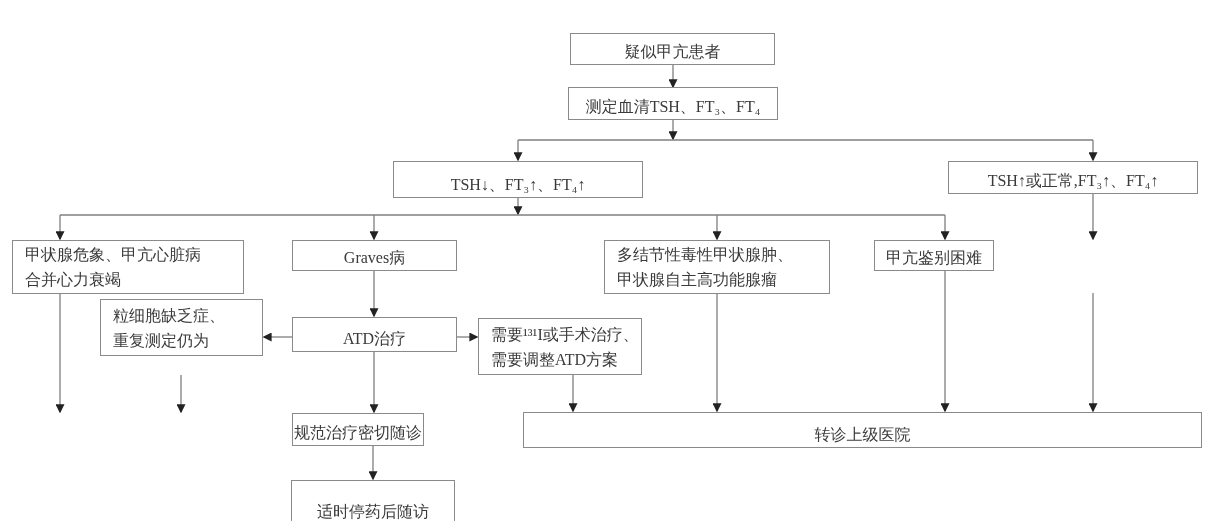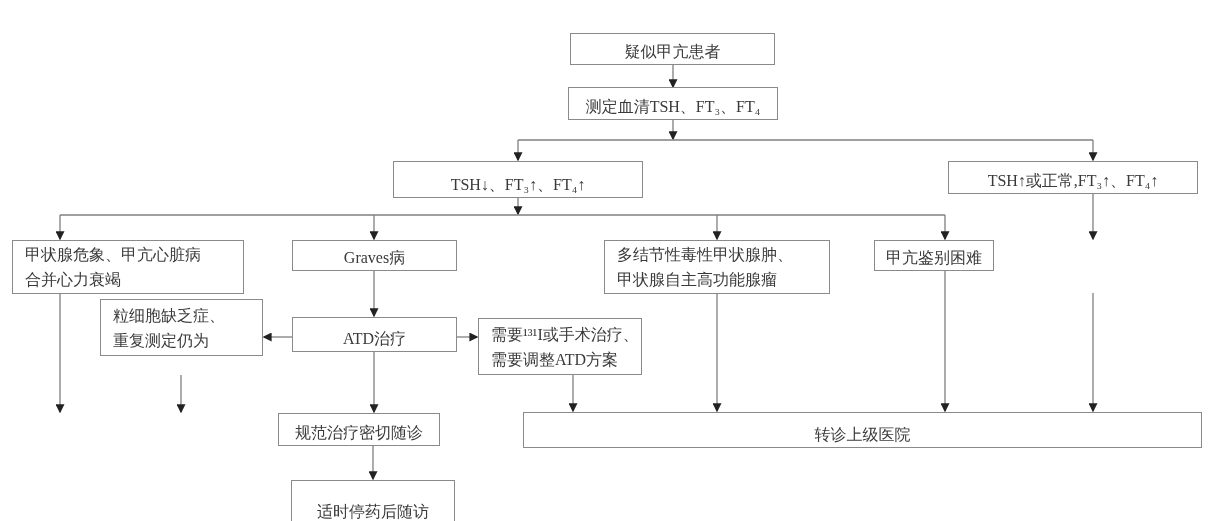--- a/index.html
+++ b/index.html
@@ -121,21 +121,21 @@
   <div class="node center" style="left:292px;top:317px;width:165px;height:35px">
     <span>ATD治疗</span>
   </div>
 
   <div class="node multi" style="left:478px;top:318px;width:164px;height:57px">
     <span>需要¹³¹I或手术治疗、</span>
     <span>需要调整ATD方案</span>
   </div>
 
 
-  <div class="node center" style="left:278px;top:413px;width:162px;height:33px">
+  <div class="node center" style="left:292px;top:413px;width:132px;height:33px">
     <span>规范治疗密切随诊</span>
   </div>
 
   <div class="node center" style="left:523px;top:412px;width:679px;height:36px">
     <span>转诊上级医院</span>
   </div>
 
   <div class="node center" style="left:291px;top:480px;width:164px;height:45px">
     <span>适时停药后随访</span>
   </div>

